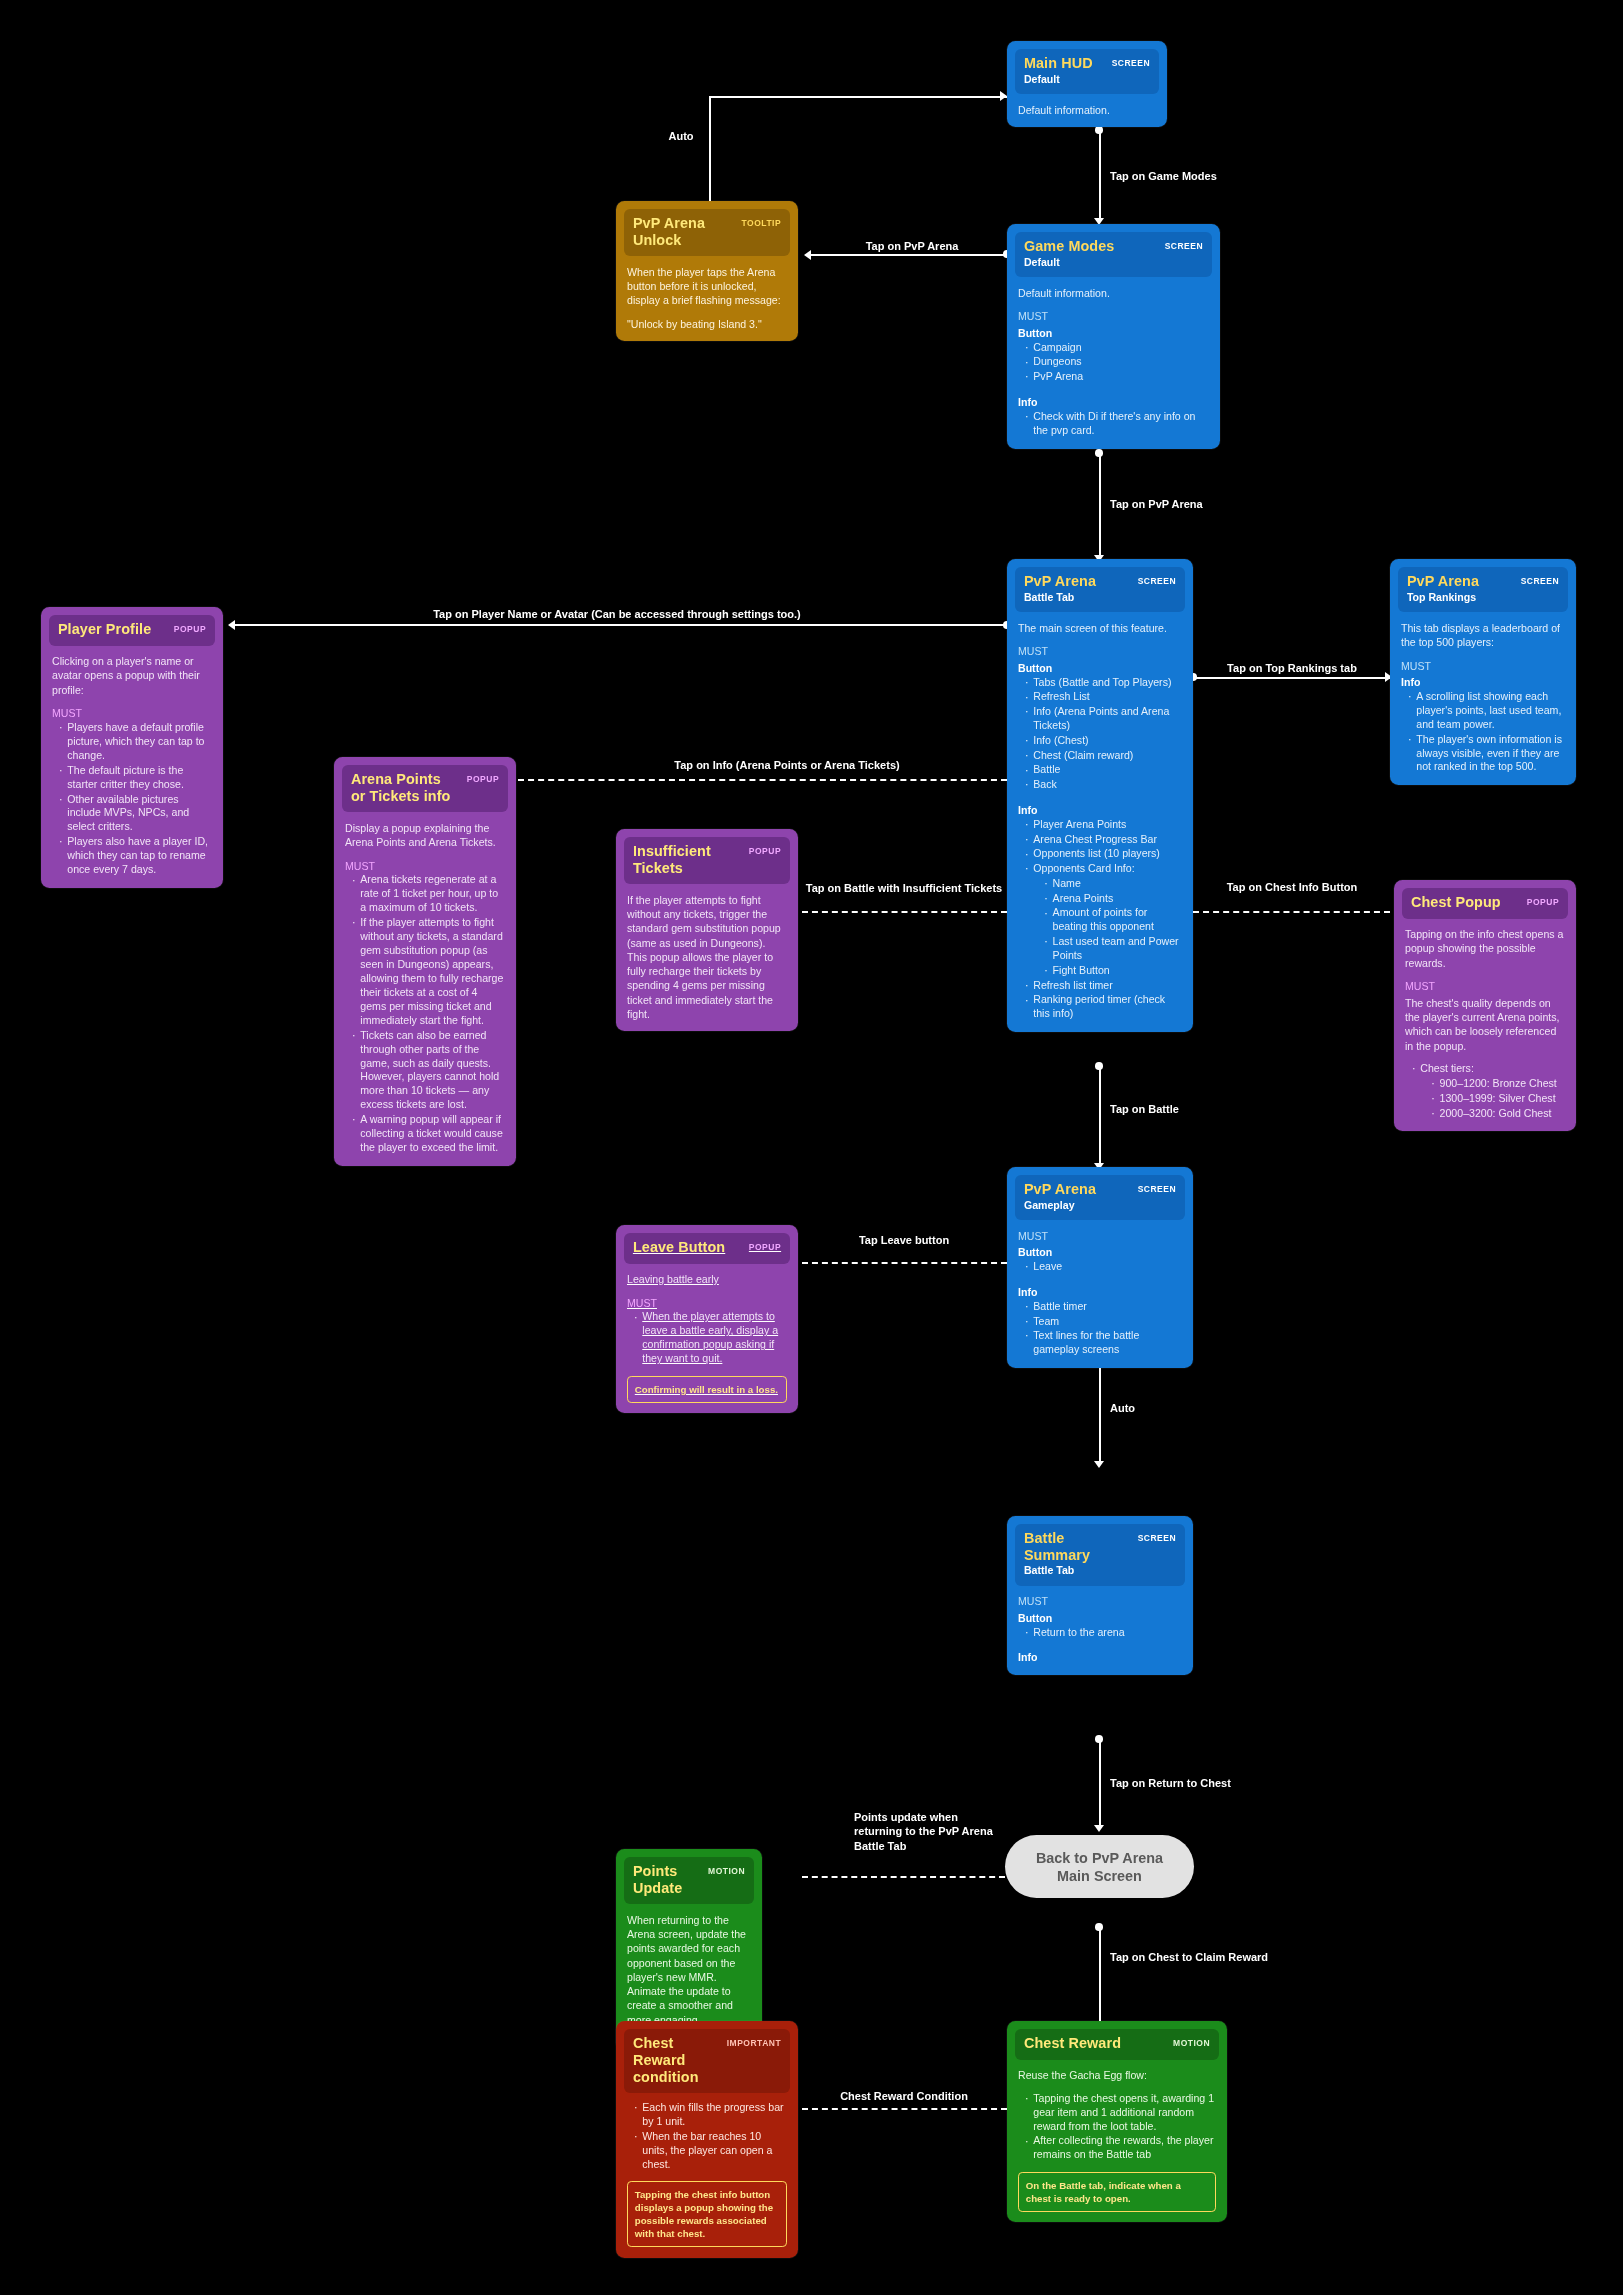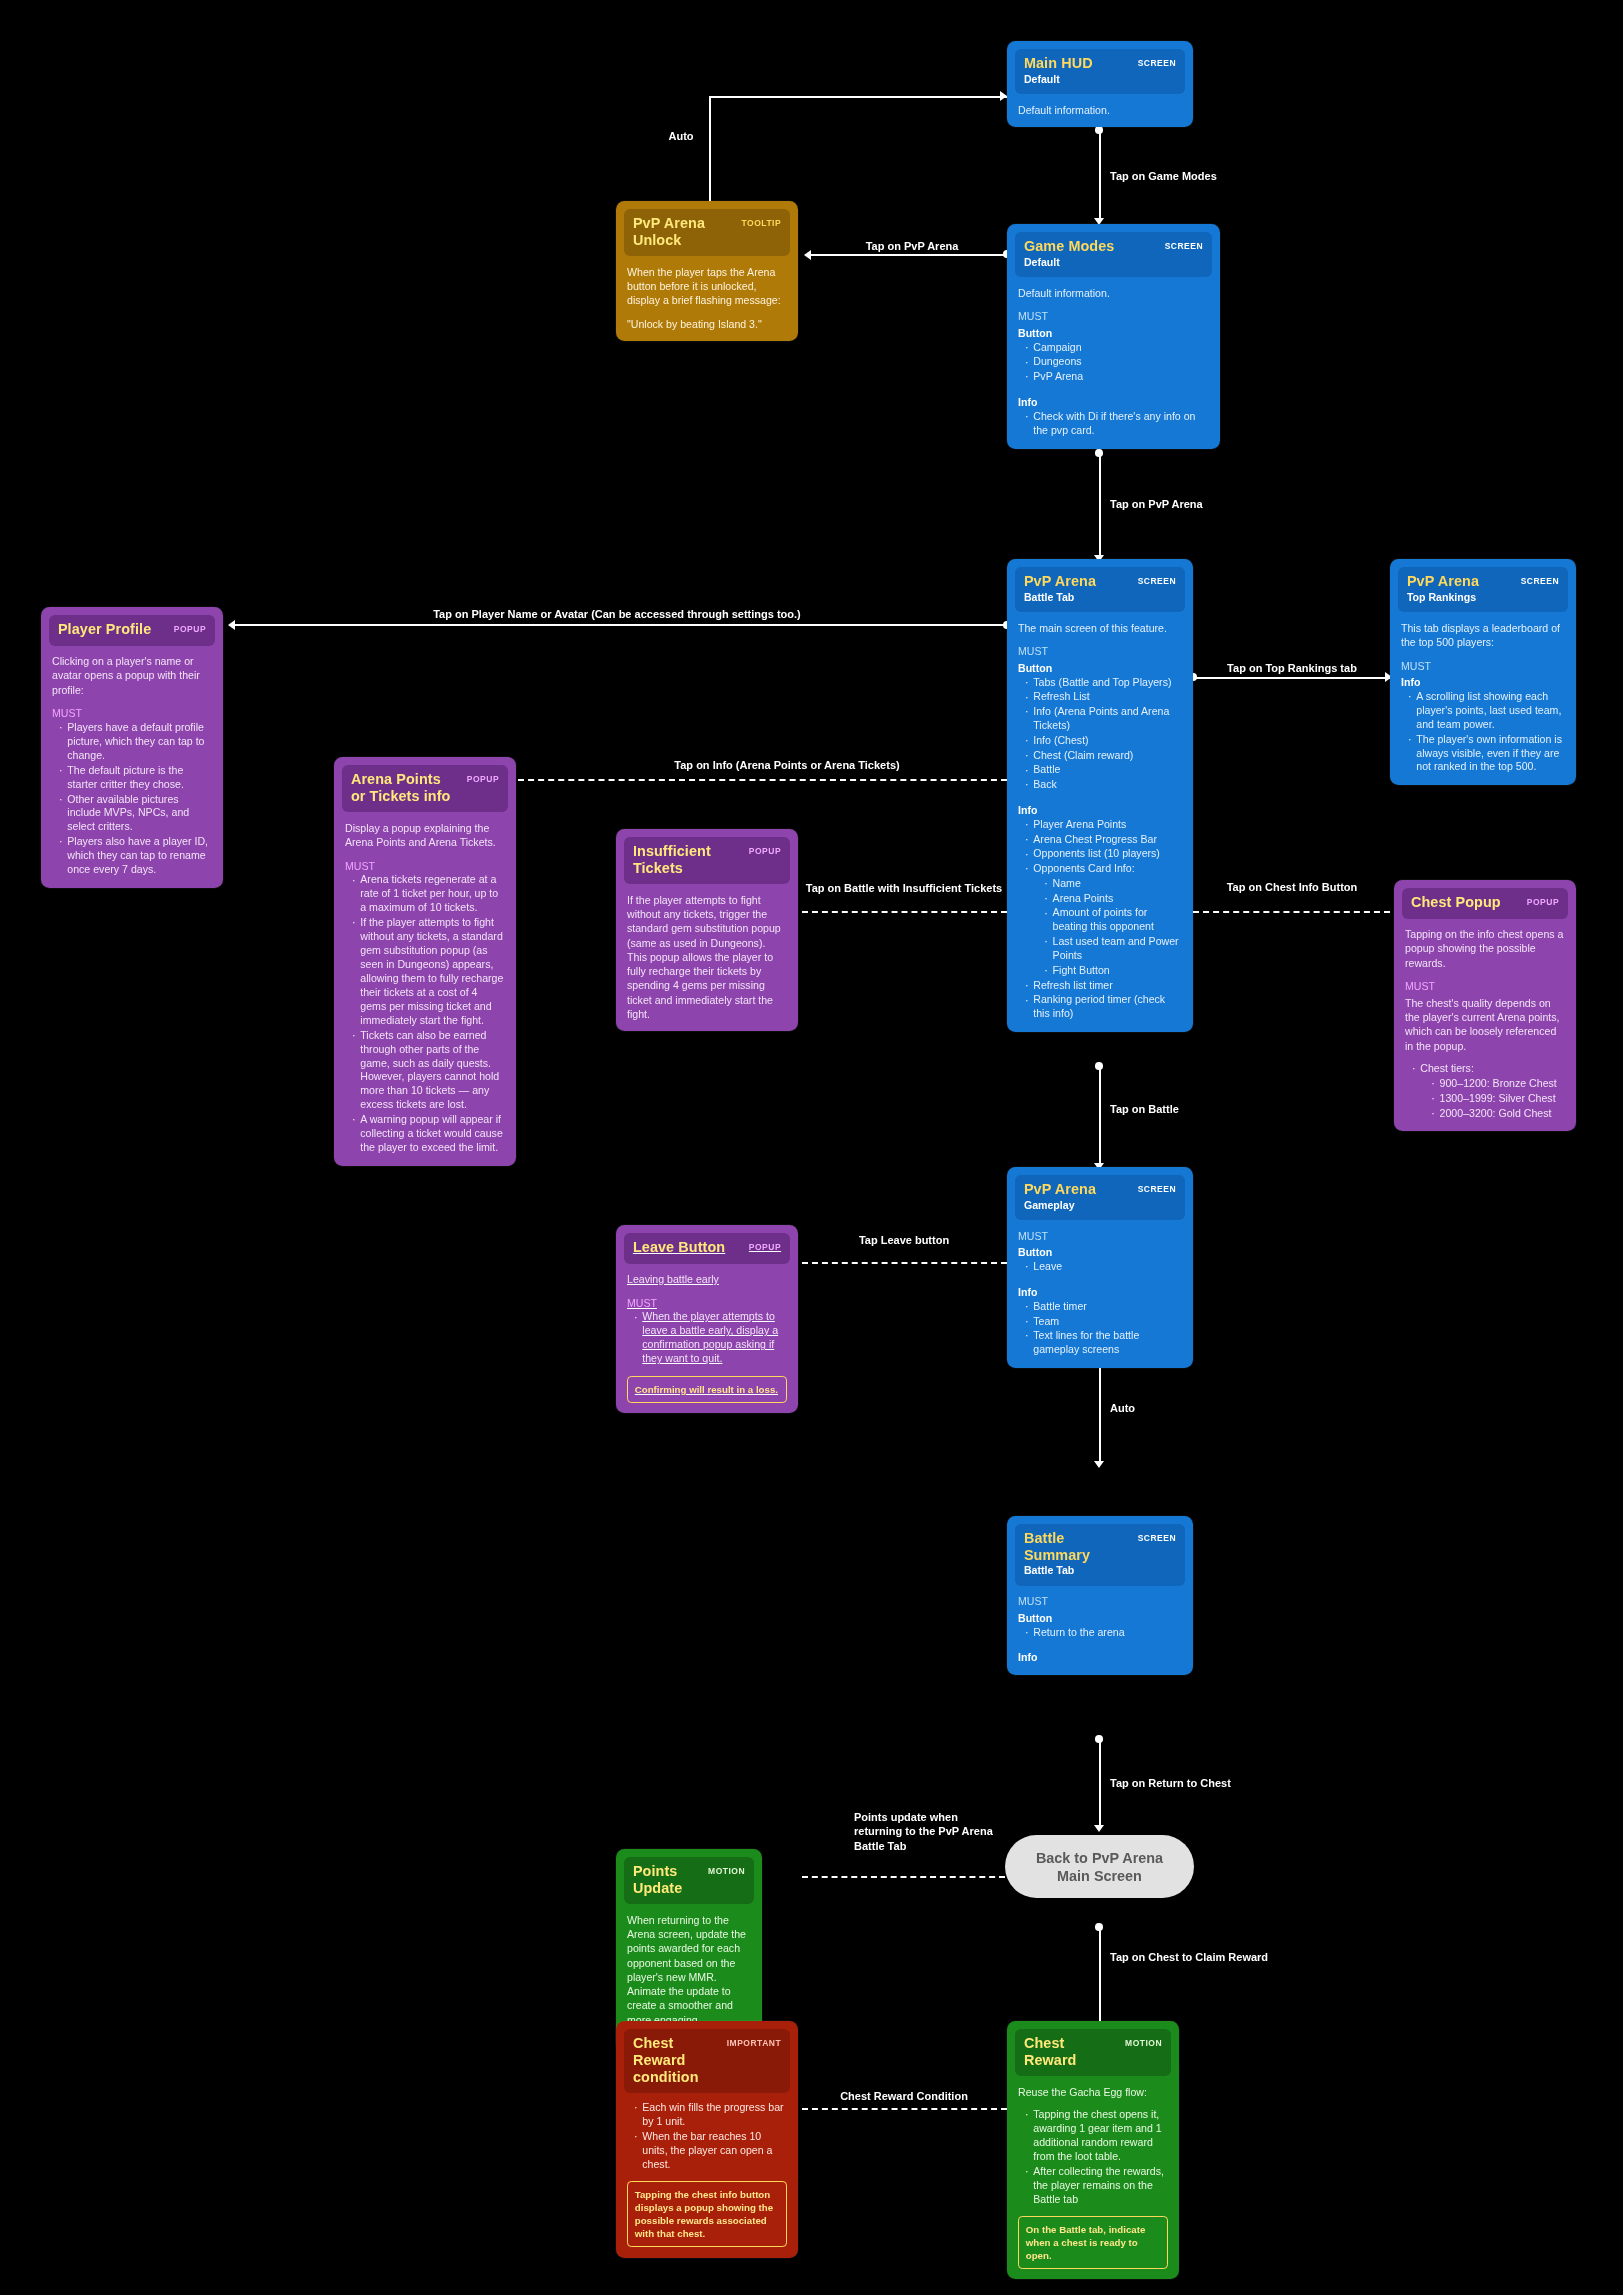--- a/index.html
+++ b/index.html
@@ -262,21 +262,21 @@
   <div class="elabel" style="left:854px; top:1810px; width:152px;">Points update when returning to the PvP Arena Battle Tab</div>
 
   <div class="edge v" style="left:1099px; top:1927px; height:101px;"></div>
   <div class="dot" style="left:1095px; top:1923px;"></div>
   <div class="arrow down" style="left:1094px; top:2024px;"></div>
   <div class="elabel" style="left:1110px; top:1950px;">Tap on Chest to Claim Reward</div>
 
   <div class="dash-h" style="left:802px; top:2108px; width:205px;"></div>
   <div class="elabel c" style="left:904px; top:2089px;">Chest Reward Condition</div>
 
-  <div class="node screen" style="left:1007px; top:41px; width:186px;">
+  <div class="node screen" style="left:1007px; top:41px; width:160px;">
     <div class="hdr">
       <div class="titlewrap">
         <div class="title">Main HUD</div>
         <div class="sub">Default</div>
       </div>
       <div class="tag">SCREEN</div>
     </div>
     <div class="body">
       <p>Default information.</p>
     </div>
@@ -541,21 +541,21 @@
     </div>
     <div class="body">
       <ul style="margin-top:5px;">
         <li>Each win fills the progress bar by 1 unit.</li>
         <li>When the bar reaches 10 units, the player can open a chest.</li>
       </ul>
       <div class="callout">Tapping the chest info button displays a popup showing the possible rewards associated with that chest.</div>
     </div>
   </div>
 
-  <div class="node motion" style="left:1007px; top:2021px; width:172px;">
+  <div class="node motion" style="left:1007px; top:2021px; width:220px;">
     <div class="hdr">
       <div class="titlewrap">
         <div class="title">Chest Reward</div>
       </div>
       <div class="tag">MOTION</div>
     </div>
     <div class="body">
       <p>Reuse the Gacha Egg flow:</p>
       <ul>
         <li>Tapping the chest opens it, awarding 1 gear item and 1 additional random reward from the loot table.</li>

